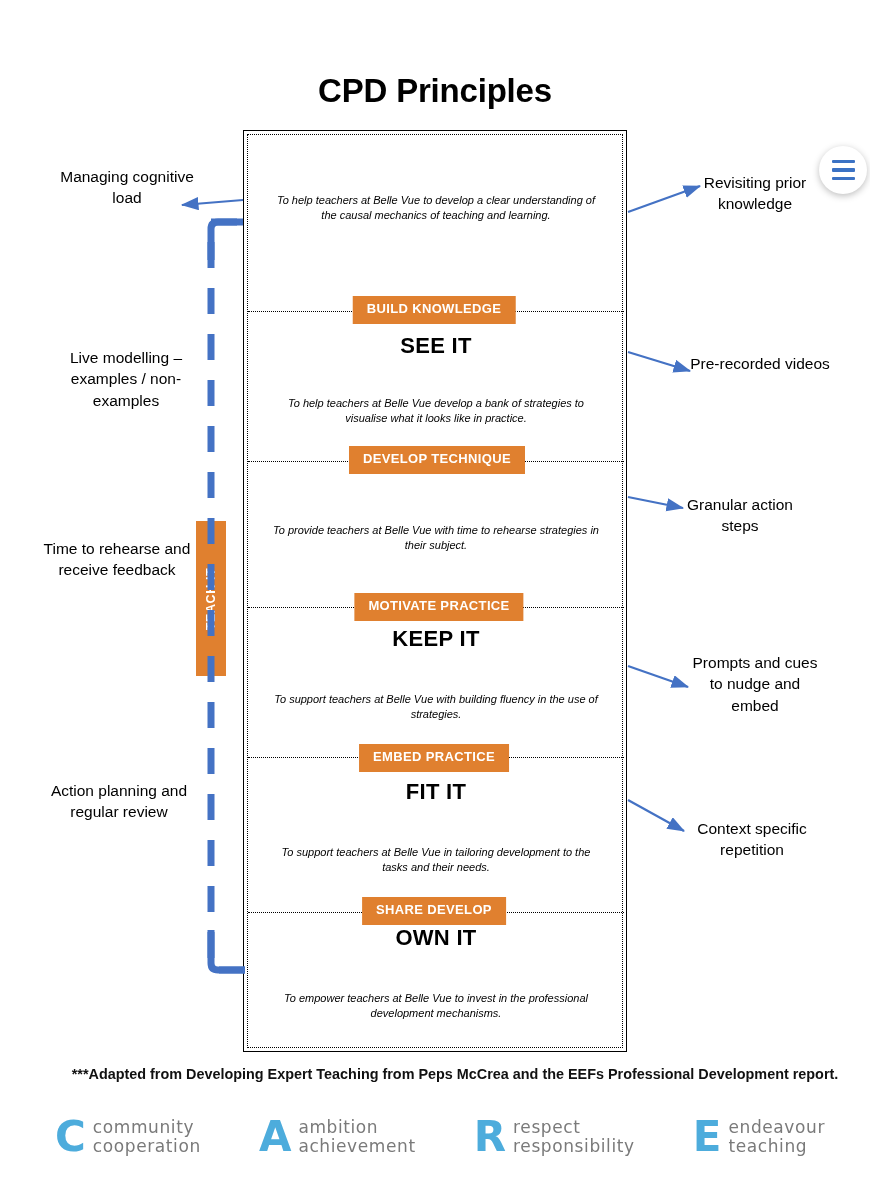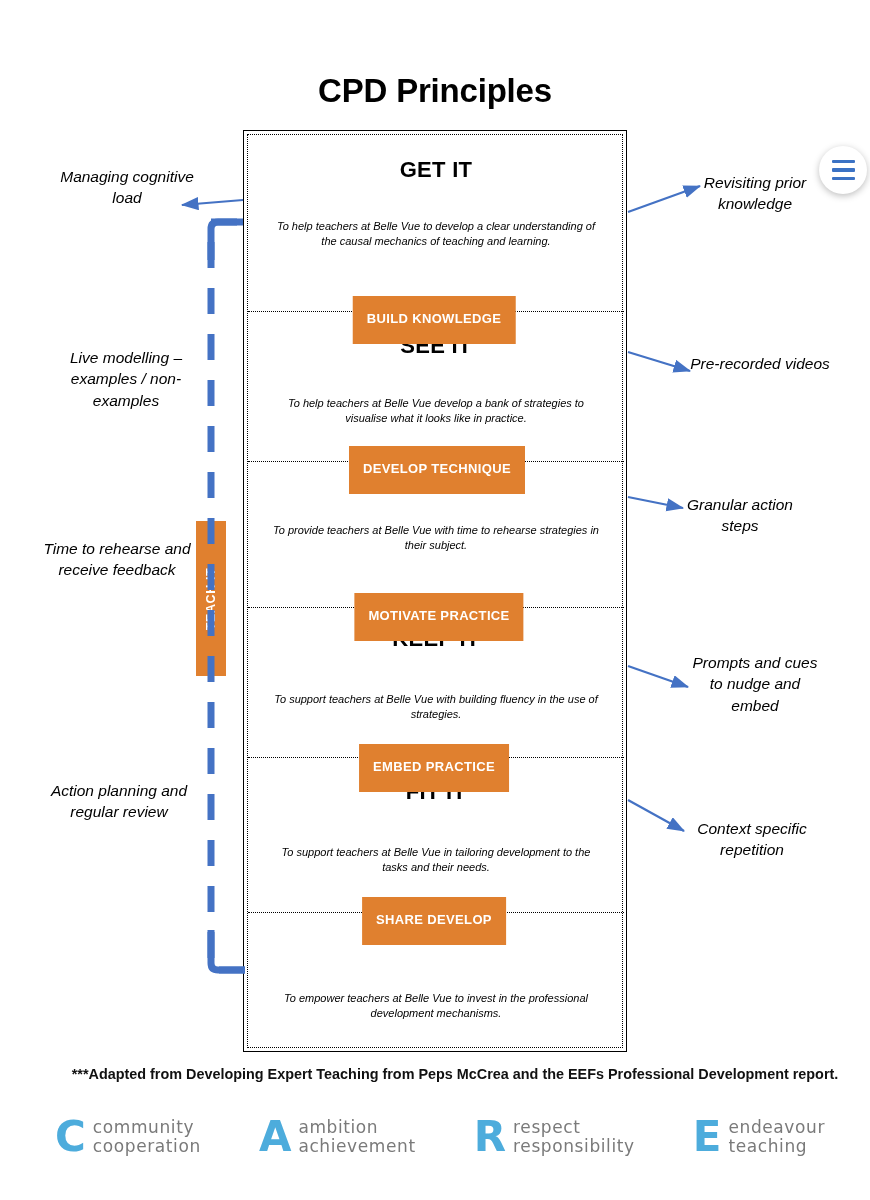--- a/index.html
+++ b/index.html
@@ -90,21 +90,21 @@
     position: absolute;
     background: #E0802F;
     color: #ffffff;
     font-size: 13px;
     font-weight: bold;
     letter-spacing: 0.35px;
     text-align: center;
     line-height: 26px;
     height: 28px;
     white-space: nowrap;
-    padding: 10px 14px;
+    padding: 0 14px;
     transform: translateX(-50%);
   }
 
   
   .teach-bar {
     position: absolute;
     left: 196px;
     top: 521px;
     width: 30px;
     height: 155px;
@@ -129,21 +129,20 @@
     top: 0;
     width: 870px;
     height: 1200px;
     pointer-events: none;
   }
 
   
   .anno {
     position: absolute;
     font-size: 15.5px;
-    font-style: italic;
     line-height: 1.38;
     color: #000000;
   }
   .anno-left  { text-align: center; }
   .anno-right { text-align: center; }
 
   
   .footnote {
     position: absolute;
     left: 0;
@@ -217,21 +216,20 @@
 <body>
 
 <div id="page">
 
   <div class="page-title">CPD Principles</div>
 
   <div class="stack">
     <div class="stack-inner"></div>
 
     <div class="section" style="top:26px;">
-      <div class="sec-title">GET IT</div>
       <div class="sec-body" style="margin-top:36px;">To help teachers at Belle Vue to develop a clear understanding of the causal mechanics of teaching and learning.</div>
     </div>
     <div class="divider" style="top:180px;"></div>
 
     <div class="section" style="top:202px;">
       <div class="sec-title">SEE IT</div>
       <div class="sec-body" style="margin-top:37px;">To help teachers at Belle Vue develop a bank of strategies to visualise what it looks like in practice.</div>
     </div>
     <div class="divider" style="top:330px;"></div>
 

